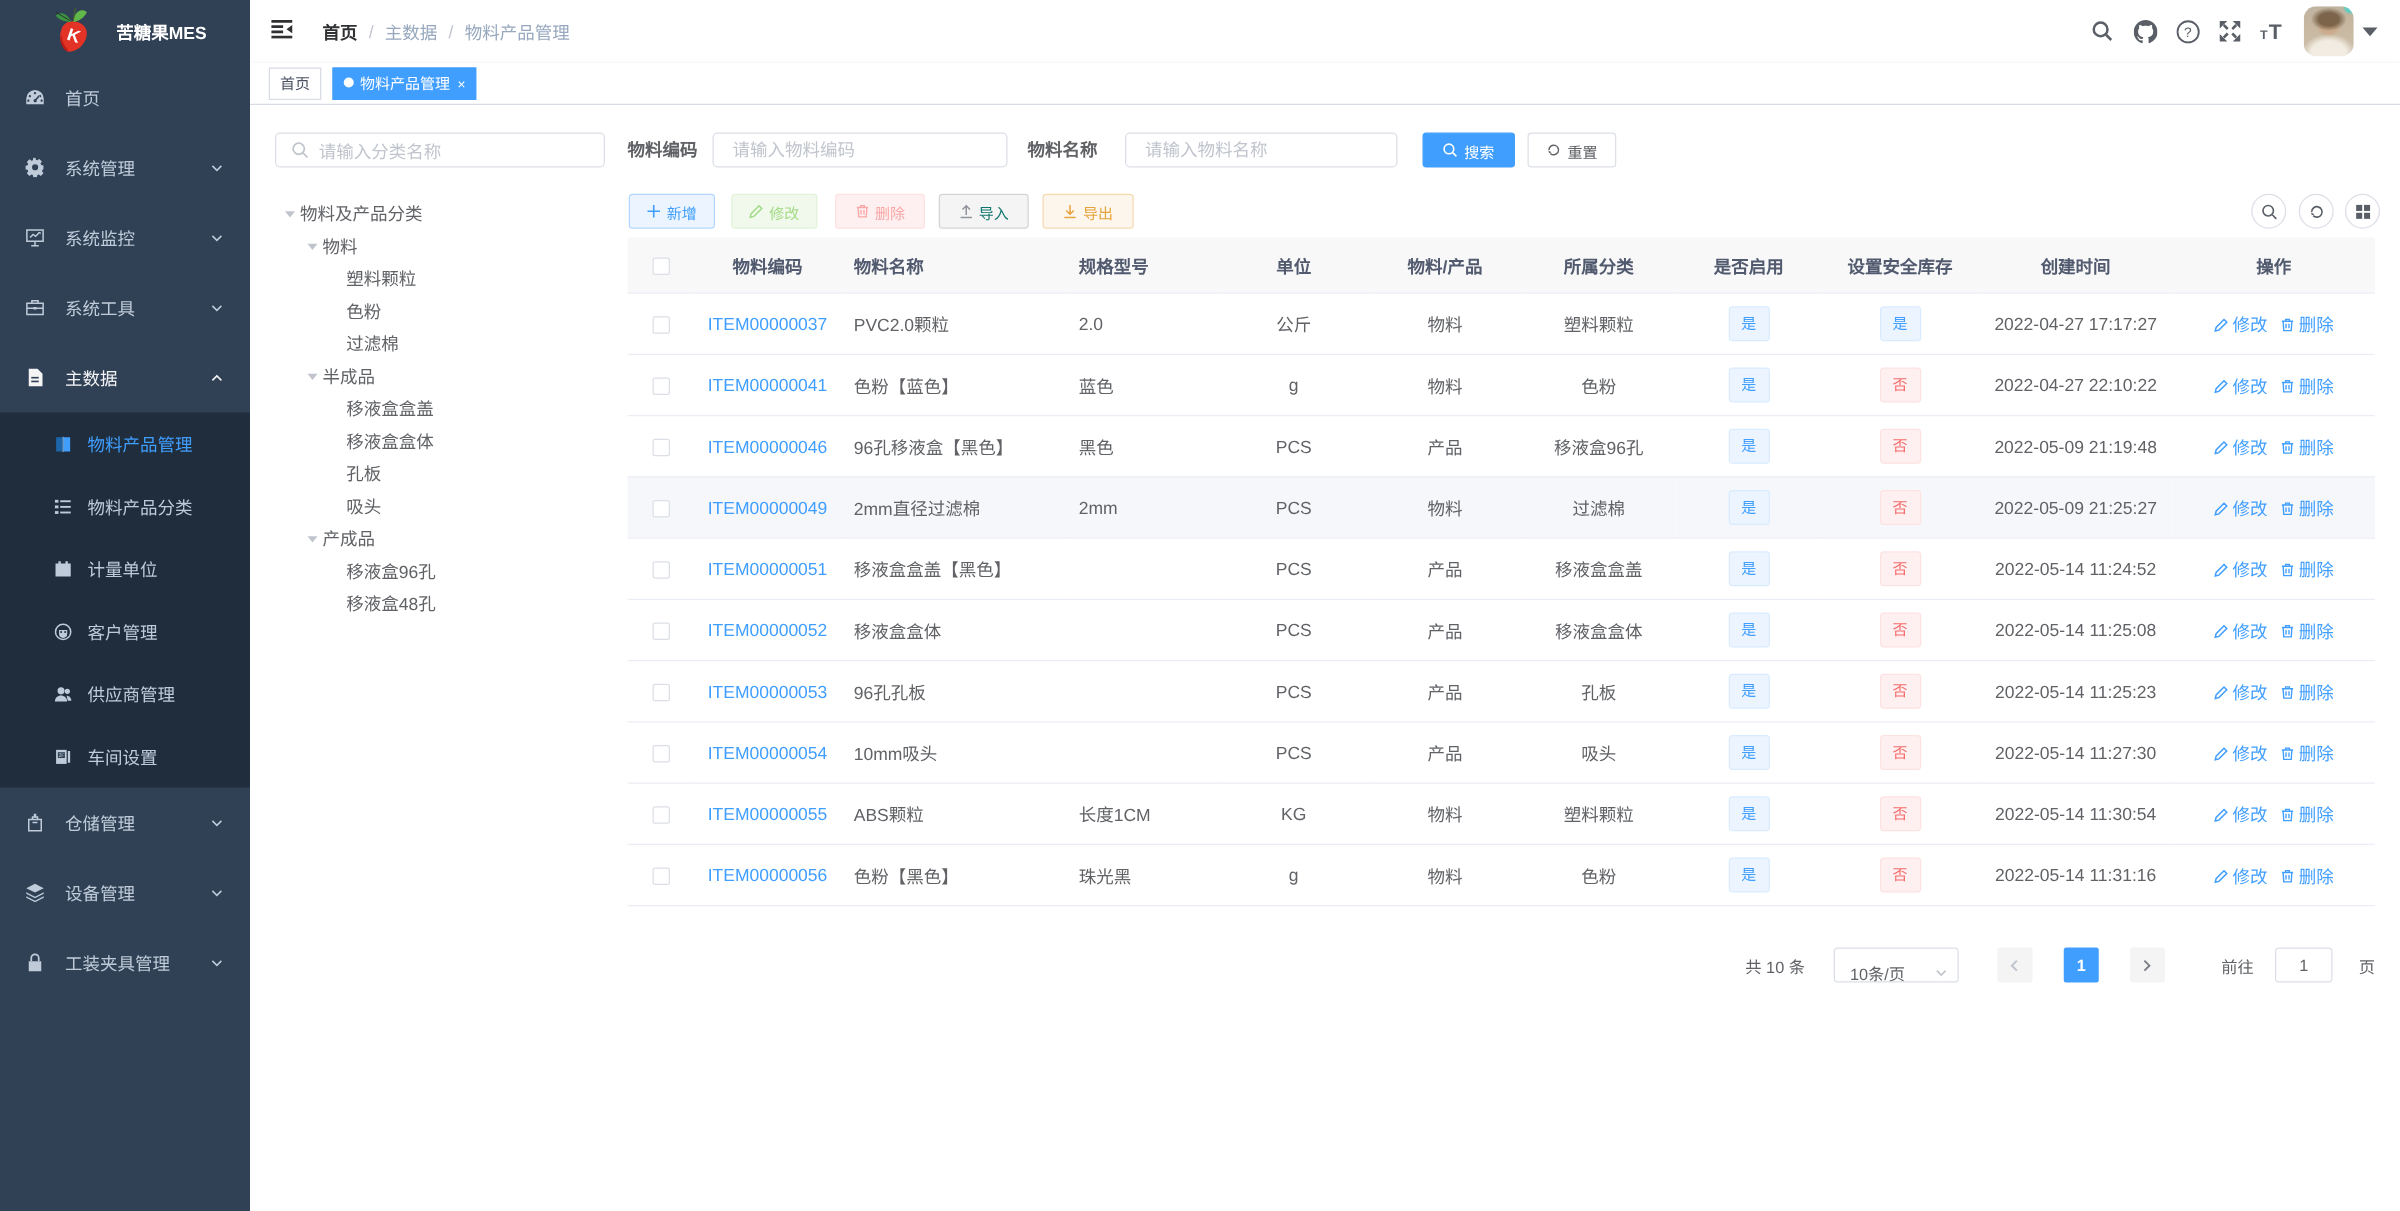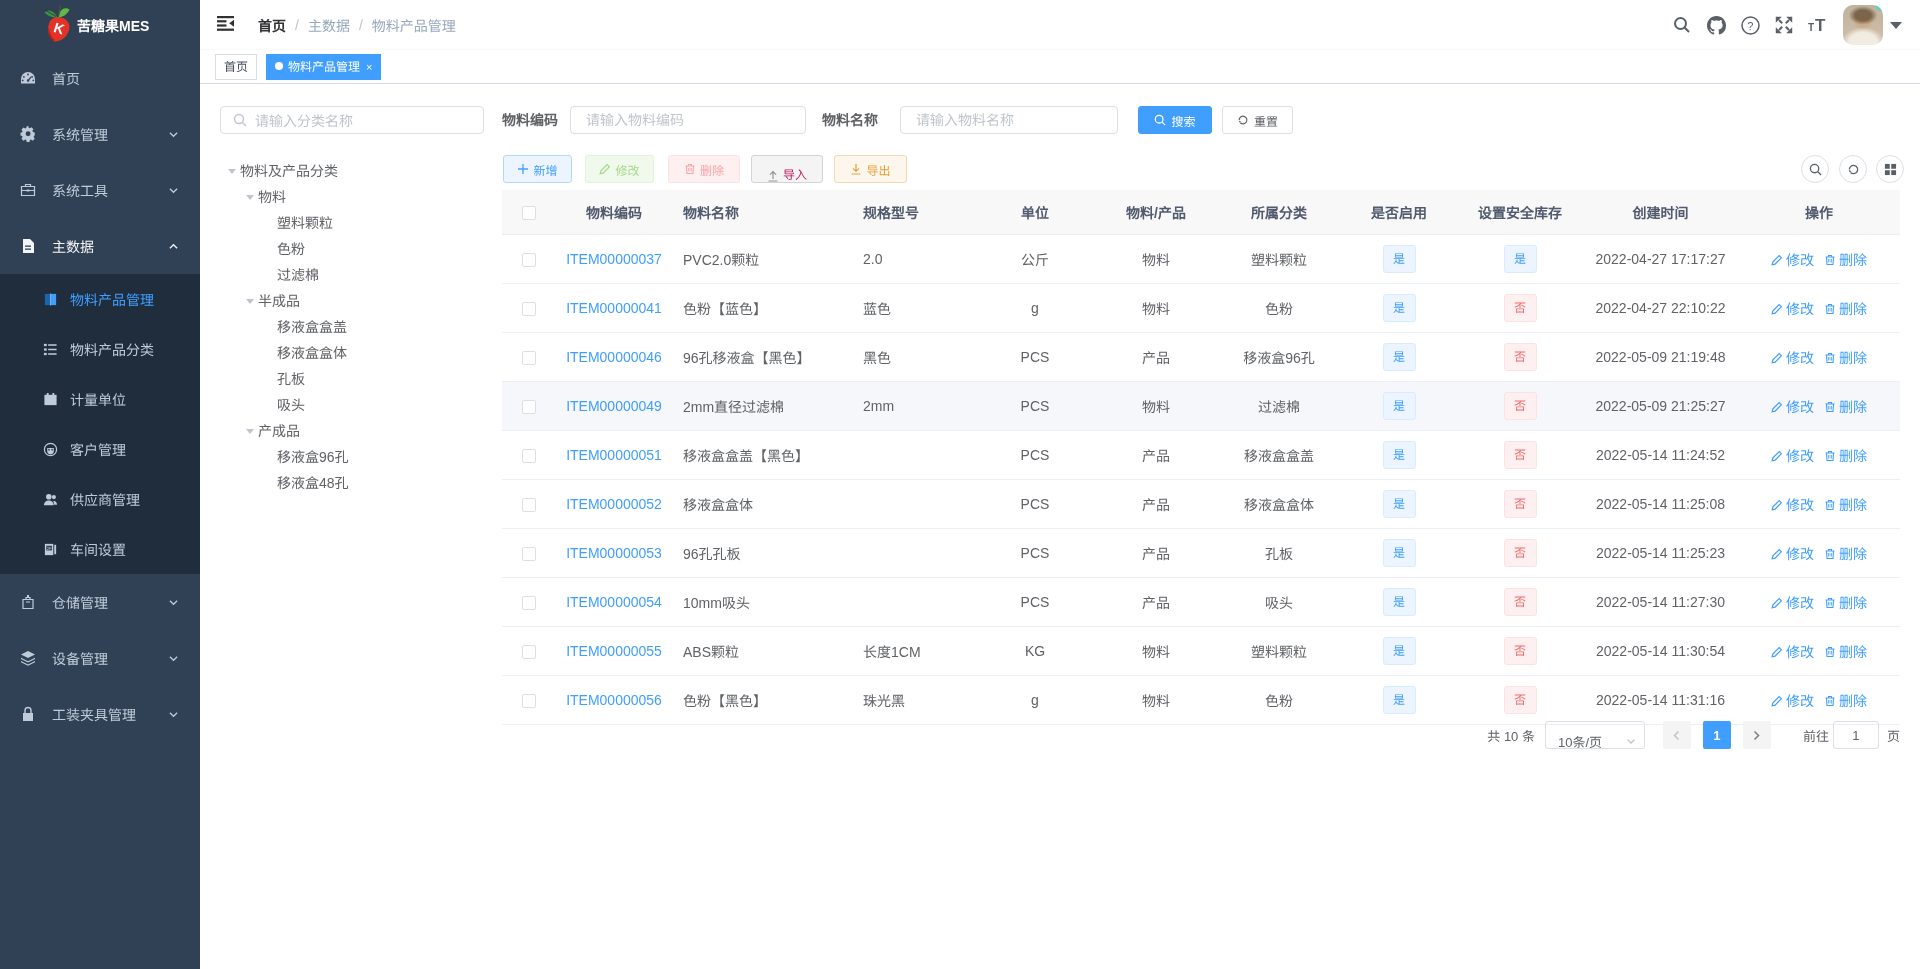--- a/index.html
+++ b/index.html
@@ -2,21 +2,21 @@
 <html lang="zh-CN"><head>
 <meta charset="utf-8">
 <title>苦糖果MES</title>
 <style>
 * { margin:0; padding:0; box-sizing:border-box; }
 html,body { width:1920px; height:969px; background:#fff; font-family:"Liberation Sans", sans-serif; overflow:hidden; }
 body { position:relative; font-size:14px; color:#606266; }
 
 .sidebar { position:absolute; left:0; top:0; width:200px; height:969px; background:#304156; z-index:5; }
 .logo { height:50px; display:flex; align-items:center; padding-left:43px; }
-.logo .ltext { color:#fff; font-weight:bold; font-size:14px; margin-left:4px; }
+.logo .ltext { color:#fff; font-weight:bold; font-size:14px; margin-left:20px; }
 .menu { padding:0; }
 .mitem { height:56px; display:flex; align-items:center; position:relative; color:#bfcbd9; font-size:14px; }
 .mitem .micon { width:16px; height:16px; margin-left:20px; margin-right:16px; flex:none; }
 .mitem .arrow { position:absolute; right:22px; top:50%; margin-top:-4px; }
 .submenu { background:#1f2d3d; }
 .smitem { height:50px; display:flex; align-items:center; color:#bfcbd9; font-size:14px; }
 .smitem .micon { width:15px; height:15px; margin-left:43px; margin-right:12px; flex:none; }
 .smitem.active { color:#409eff; }
 .mitem.open { color:#f4f4f5; }
 
@@ -56,36 +56,36 @@
 .tcaret { width:0; height:0; border:4.5px solid transparent; border-top:5.5px solid #c0c4cc; margin-right:4px; position:relative; top:3px; }
 .tind { flex:none; }
 .flabel { position:absolute; top:22px; height:28px; line-height:28px; font-weight:700; color:#606266; font-size:14px; }
 .finput { position:absolute; top:22px; height:28px; border:1px solid #dcdfe6; border-radius:4px; font-size:14px; color:#c0c4cc; line-height:26px; padding:0 15px; background:#fff; }
 .btn { display:inline-flex; align-items:center; justify-content:center; height:28px; border-radius:3px; font-size:12px; border:1px solid #dcdfe6; background:#fff; color:#606266; }
 .btn-primary { background:#409eff; border-color:#409eff; color:#fff; }
 
 .btn-plain-blue { background:#ecf5ff; border-color:#b3d8ff; color:#409eff; }
 .btn-plain-green { background:#f0f9eb; border-color:#e1f3d8; color:#a4da89; }
 .btn-plain-red { background:#fef0f0; border-color:#fde2e2; color:#f9a7a7; }
-.btn-plain-info { background:#f4f4f5; border-color:#d3d4d6; color:#be185d;align-items:flex-end; }
+.btn-plain-info { background:#f4f4f5; border-color:#d3d4d6; color:#0f766e; }
 .btn-plain-warn { background:#fdf6ec; border-color:#f5dab1; color:#e6a23c; }
 .circlebtn { position:absolute; width:28px; height:28px; border:1px solid #dcdfe6; border-radius:50%; background:#fff; display:flex; align-items:center; justify-content:center; }
 
 .tbl { position:absolute; left:302px; top:106px; width:1398px; border-collapse:collapse; table-layout:fixed; font-size:14px; color:#606266; }
 .tbl th { background:#f8f8f9; color:#515a6e; font-weight:700; height:44px; border-bottom:1px solid #ebeef5; padding:0 10px; }
 .tbl td { height:49px; border-bottom:1px solid #ebeef5; padding:0 10px; text-align:center; }
 .tbl .al { text-align:left; }
 .tbl .link { color:#409eff; }
 .cb { display:inline-block; width:14px; height:14px; border:1px solid #dcdfe6; border-radius:2px; background:#fff; vertical-align:middle; }
 .badge { display:inline-block; width:33px; height:28px; line-height:26px; border-radius:3px; font-size:12px; text-align:center; }
 .badge-yes { background:#ecf5ff; border:1px solid #d9ecff; color:#409eff; }
 .badge-no { background:#fef0f0; border:1px solid #fde2e2; color:#f56c6c; }
 .oplink { color:#409eff; font-size:14px; }
 
-.pager { position:absolute; right:20px; top:637px; height:28px; font-size:13px; color:#606266; display:flex; align-items:center; }
+.pager { position:absolute; right:20px; top:674px; height:28px; font-size:13px; color:#606266; display:flex; align-items:center;gap:13px; }
 </style>
 </head>
 <body>
 <aside class="sidebar">
   <div class="logo">
     <svg width="30" height="40" viewBox="0 0 30 40">
       <g transform="rotate(18 15 25)">
         <path d="M15 37 C8.5 35 4.5 29 4.5 22 C4.5 15.5 9 12 15 12 C21 12 25.5 15.5 25.5 22 C25.5 29 21.5 35 15 37 Z" fill="#e23326"></path>
         <path d="M6 26 C8 31 12 34.5 15 35.5 L14 37 C9.5 35.8 6.5 31 5.5 27 Z" fill="#b71c15"></path>
         <text x="10.5" y="28" font-size="14" font-weight="bold" fill="#fff" font-family="Liberation Sans">K</text>
@@ -97,20 +97,27 @@
     </svg>
     <span class="ltext">苦糖果MES</span>
   </div>
   <nav class="menu">
     <div class="mitem"><svg class="micon" viewBox="0 0 16 16">
           <path fill="#bfcbd9" d="M8 2a7 7 0 0 0-7 7v4.4h14V9a7 7 0 0 0-7-7zm0 1.6c.5 0 .9.4.9.9s-.4.9-.9.9-.9-.4-.9-.9.4-.9.9-.9zM3.9 6c.5 0 .9.4.9.9s-.4.9-.9.9-.9-.4-.9-.9.4-.9.9-.9zm8.2 0c.5 0 .9.4.9.9s-.4.9-.9.9-.9-.4-.9-.9.4-.9.9-.9zM2.7 9.6c.5 0 .9.4.9.9s-.4.9-.9.9-.9-.4-.9-.9.4-.9.9-.9zm10.6 0c.5 0 .9.4.9.9s-.4.9-.9.9-.9-.4-.9-.9.4-.9.9-.9zm-2.4-3.4 1 .7-2.6 3a1.3 1.3 0 1 1-1-.7z"></path>
         </svg>首页</div>
     <div class="mitem"><svg class="micon" viewBox="0 0 16 16">
           <path fill="#bfcbd9" d="M15 9.5v-3l-2-.4a5.3 5.3 0 0 0-.5-1.2l1.2-1.7-2.2-2.2-1.7 1.2c-.4-.2-.8-.4-1.2-.5L8.3-.2 8 0 6.5 0 6.1 2a5 5 0 0 0-1.2.5L3.2 1.3 1 3.5l1.2 1.7c-.2.4-.4.8-.5 1.2L0 6.8v3l1.7.4c.1.4.3.8.5 1.2L1 13.1l2.2 2.2 1.7-1.2c.4.2.8.4 1.2.5l.4 1.9h3l.4-1.9c.4-.1.8-.3 1.2-.5l1.7 1.2 2.2-2.2-1.2-1.7c.2-.4.4-.8.5-1.2zM8 10.6A2.6 2.6 0 1 1 8 5.4a2.6 2.6 0 0 1 0 5.2z" transform="translate(.5 .2) scale(.95)"></path>
         </svg>系统管理<svg class="chev arrow" viewBox="0 0 10 10">
+          <path d="M1 3 L5 7 L9 3" stroke="#bfcbd9" stroke-width="1.4" fill="none"></path>
+        </svg></div>
+    <div class="mitem"><svg class="micon" viewBox="0 0 16 16">
+          <path fill="none" stroke="#bfcbd9" stroke-width="1.2" d="M1.5 2h13v9h-13zM8 11v3M5 14.5h6"></path>
+          <path fill="none" stroke="#bfcbd9" stroke-width="1.2" d="M4 8l2.5-2.5 2 1.5L11.5 4"></path>
+          <path fill="#bfcbd9" d="M10.5 3.5h2v2z"></path>
+        </svg>系统监控<svg class="chev arrow" viewBox="0 0 10 10">
           <path d="M1 3 L5 7 L9 3" stroke="#bfcbd9" stroke-width="1.4" fill="none"></path>
         </svg></div>
     <div class="mitem"><svg class="micon" viewBox="0 0 16 16">
           <path fill="none" stroke="#bfcbd9" stroke-width="1.2" d="M1.5 4.5h13v9h-13zM5.5 4.5V2.5h5v2M1.5 8.5h13"></path>
           <path fill="#bfcbd9" d="M6.7 7.5h2.6v2H6.7z"></path>
         </svg>系统工具<svg class="chev arrow" viewBox="0 0 10 10">
           <path d="M1 3 L5 7 L9 3" stroke="#bfcbd9" stroke-width="1.4" fill="none"></path>
         </svg></div>
     <div class="mitem open"><svg class="micon" viewBox="0 0 16 16">
           <path fill="#f4f4f5" d="M3 1h7l4 4v10H3z"></path>

